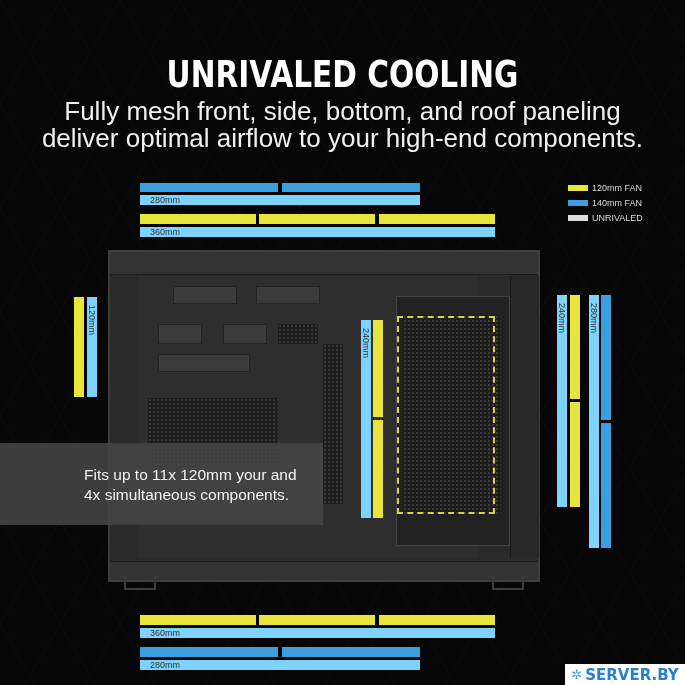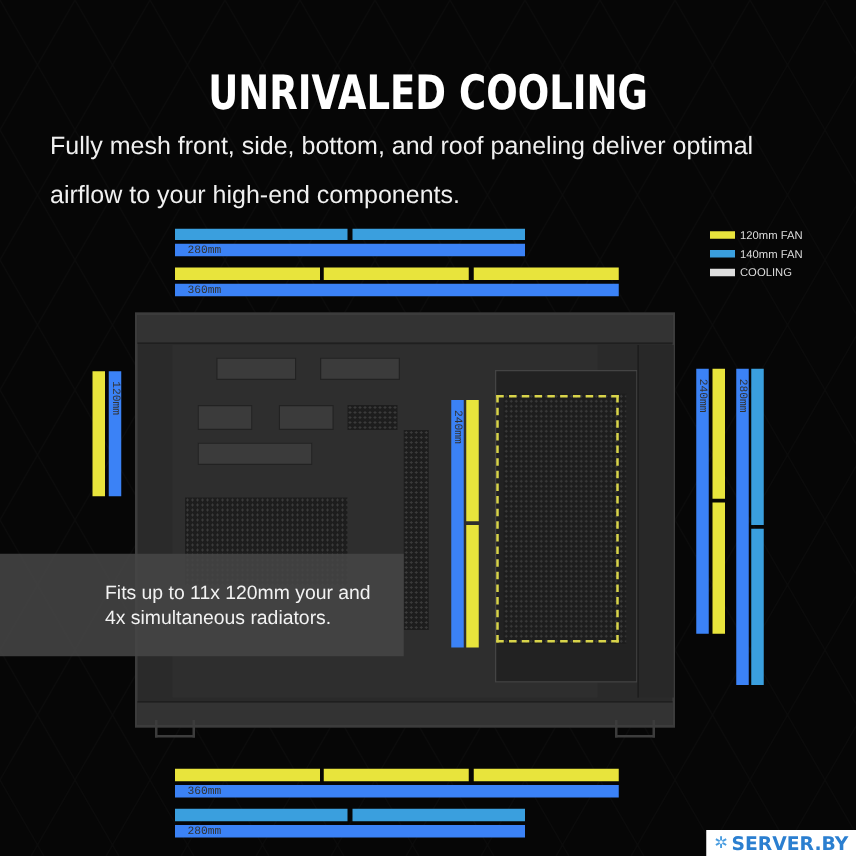--- a/index.html
+++ b/index.html
@@ -5,27 +5,27 @@
   html, body { margin:0; padding:0; }
   body { width:685px; height:685px; background:#060606; position:relative; overflow:hidden; font-family:"Liberation Sans", sans-serif; }
   .bg-pattern { position:absolute; inset:0; opacity:0.18;
     background-image:
       linear-gradient(60deg, transparent 49%, #2a2a2a 50%, transparent 51%),
       linear-gradient(-60deg, transparent 49%, #2a2a2a 50%, transparent 51%);
     background-size:60px 104px; }
   .title { position:absolute; top:52px; left:0; width:685px; text-align:center; color:#fff;
     font-family:"DejaVu Sans", sans-serif; font-weight:bold; font-size:38px; letter-spacing:0px;
     transform:scaleX(0.78); transform-origin:center; }
-  .subtitle { position:absolute; top:98px; left:40px; width:605px; color:#f0f0f0;
-    font-size:20px; line-height:39px; }
+  .subtitle { position:absolute; top:98px; left:40px; width:605px; text-align:center; color:#f0f0f0;
+    font-size:26px; line-height:27px; }
 
   .bar { position:absolute; }
   .yellow { background:#e8e43c; }
   .blue { background:#3a9fde; }
-  .rad { background:#3b82f6; color:#333; font-size:9px; line-height:10px; box-sizing:border-box; padding-left:10px;font-family:Liberation Mono, monospace; }
+  .rad { background:#7dd3fc; color:#333; font-size:9px; line-height:10px; box-sizing:border-box; padding-left:10px; }
   .rad.v { writing-mode:vertical-rl; padding-left:0; padding-top:8px; font-size:9px; line-height:10px; text-align:left; }
 
   .legend { position:absolute; left:568px; top:180px; }
   .legend-item { display:flex; align-items:center; height:15px; color:#ddd; font-size:9px; }
   .legend-swatch { width:20px; height:6px; margin-right:4px; }
 
   .case { position:absolute; left:108px; top:250px; width:432px; height:332px; background:#2a2a2a; border:2px solid #3c3c3c; box-sizing:border-box; }
   .case-top { position:absolute; left:0; top:0; width:100%; height:22px; background:#333; border-bottom:1px solid #1a1a1a; }
   .case-inner { position:absolute; left:28px; top:24px; width:340px; height:282px; background:#2e2e2e; }
   .mesh { position:absolute; background-color:#1d1d1d;
@@ -56,21 +56,21 @@
   <div class="legend-item">
     <div class="legend-swatch yellow"></div>
     <span>120mm FAN</span>
   </div>
   <div class="legend-item">
     <div class="legend-swatch blue"></div>
     <span>140mm FAN</span>
   </div>
   <div class="legend-item">
     <div class="legend-swatch" style="background:#dedede"></div>
-    <span>COOLING</span>
+    <span>UNRIVALED</span>
   </div>
 </div>
 
 <div class="bar blue" style="left:140px;top:183px;width:138px;height:9px;"></div>
 <div class="bar blue" style="left:282px;top:183px;width:138px;height:9px;"></div>
 <div class="bar rad" style="left:140px;top:195px;width:280px;height:10px;">280mm</div>
 
 <div class="bar yellow" style="left:140px;top:214px;width:116px;height:10px;"></div>
 <div class="bar yellow" style="left:259px;top:214px;width:116px;height:10px;"></div>
 <div class="bar yellow" style="left:379px;top:214px;width:116px;height:10px;"></div>
@@ -108,21 +108,21 @@
 <div class="bar rad v" style="left:557px;top:295px;width:10px;height:212px;">240mm</div>
 <div class="bar yellow" style="left:570px;top:295px;width:10px;height:104px;"></div>
 <div class="bar yellow" style="left:570px;top:402px;width:10px;height:105px;"></div>
 <div class="bar rad v" style="left:589px;top:295px;width:10px;height:253px;">280mm</div>
 <div class="bar blue" style="left:601px;top:295px;width:10px;height:125px;"></div>
 <div class="bar blue" style="left:601px;top:423px;width:10px;height:125px;"></div>
 
 <div class="overlay"></div>
 <div class="overlay-text">
   <div>Fits up to 11x 120mm your and</div>
-  <div>4x simultaneous radiators.</div>
+  <div>4x simultaneous components.</div>
 </div>
 
 <div class="bar yellow" style="left:140px;top:615px;width:116px;height:10px;"></div>
 <div class="bar yellow" style="left:259px;top:615px;width:116px;height:10px;"></div>
 <div class="bar yellow" style="left:379px;top:615px;width:116px;height:10px;"></div>
 <div class="bar rad" style="left:140px;top:628px;width:355px;height:10px;">360mm</div>
 
 <div class="bar blue" style="left:140px;top:647px;width:138px;height:10px;"></div>
 <div class="bar blue" style="left:282px;top:647px;width:138px;height:10px;"></div>
 <div class="bar rad" style="left:140px;top:660px;width:280px;height:10px;">280mm</div>

